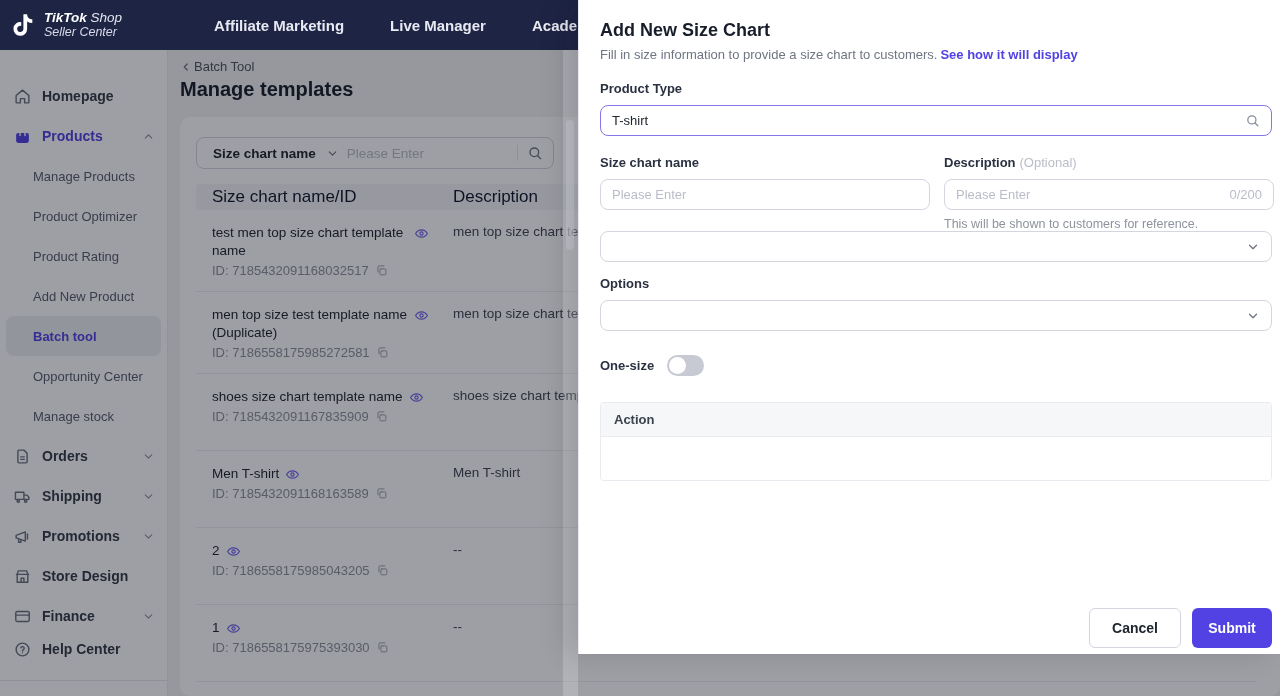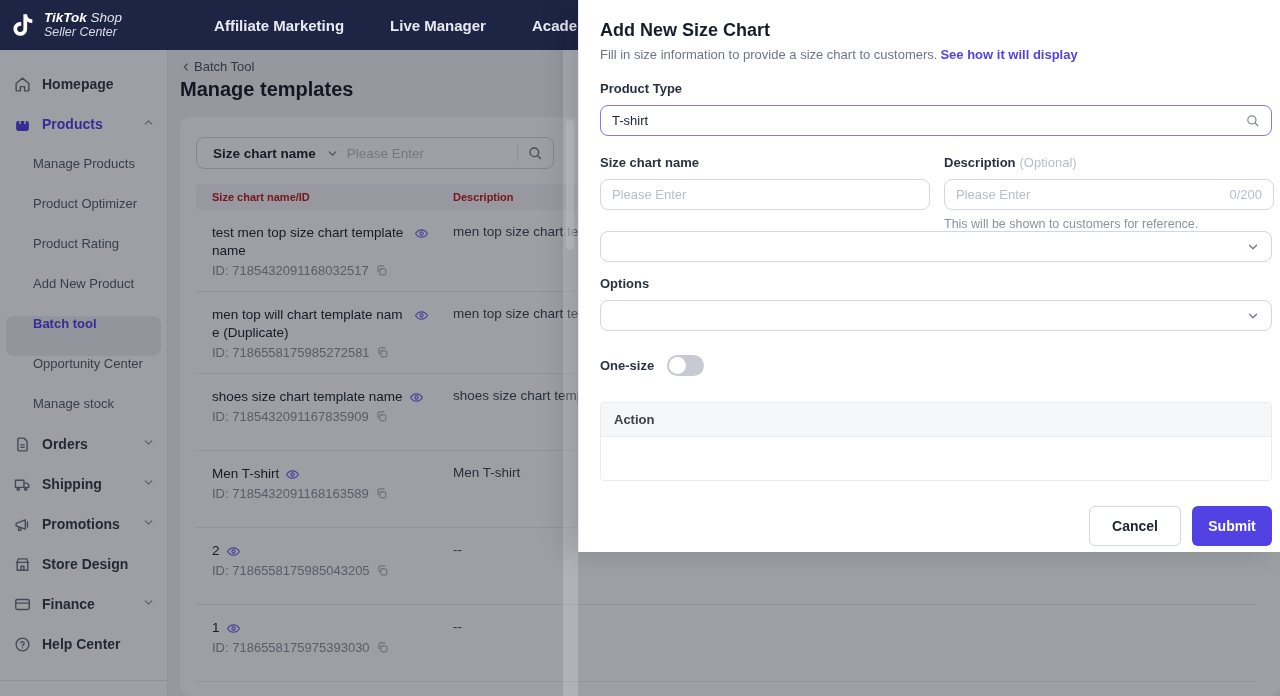--- a/index.html
+++ b/index.html
@@ -16,21 +16,21 @@
   .logo-line1 .lt { font-weight:400; color:#e4e6ef; }
   .logo-line2 { font-size:12.5px; color:#d7dae6; }
   .topnav nav { display:flex; gap:46px; margin-left:92px; }
   .nav-item { font-size:15px; font-weight:700; color:#e8eaf2; cursor:pointer; }
 
   
   .page { position:absolute; top:50px; left:0; right:0; bottom:0; display:flex; background:#f2f3f5; }
 
   
   .sidebar { width:168px; background:#fff; border-right:1px solid #e9eaee; padding-top:26px; flex-shrink:0; }
-  .sb-item { display:flex; height:40px; padding:0 12px 0 14px; font-size:14px; color:#333a46; cursor:pointer; }
+  .sb-item { display:flex; align-items:center; height:40px; padding:0 12px 0 14px; font-size:14px; color:#333a46; cursor:pointer; }
   .sb-item.top { font-weight:700; }
   .sb-item.top.active { color:#5242e4; }
   .sb-item.top.active .sb-icon { color:#5242e4; }
   .sb-icon { width:17px; height:17px; margin-right:11px; color:#6a7180; display:flex; }
   .sb-icon svg { width:17px; height:17px; }
   .sb-chevron { margin-left:auto; color:#8a90a0; display:flex; }
   .sb-chevron svg { width:13px; height:13px; }
   .sb-item.sub { padding-left:33px; font-size:13px; color:#565d6b; font-weight:400; }
   .sb-item.sub.selected { color:#5242e4; font-weight:700; background:#edeef2; border-radius:8px; margin:0 6px; padding-left:27px; }
   .sb-item.footer { height:26px; }
@@ -48,41 +48,41 @@
   .filter-chevron svg { width:13px; height:13px; }
   .search-input { border:none; outline:none; flex:1; font-size:13.5px; color:#20262f; font-family:inherit; background:transparent; min-width:0; }
   .search-input::placeholder { color:#b9bdc7; }
   .search-divider { width:1px; height:16px; background:#e4e6ea; margin-right:9px; }
   .search-glass { display:flex; color:#6f7582; }
   .search-glass svg { width:16px; height:16px; }
 
   .ttable { margin-top:15px; }
   .thead, .trow { display:grid; grid-template-columns:241px 1fr; }
   .thead { background:#f5f6f9; border-radius:4px; height:26px; align-items:center; }
-  .th { font-size:11px; font-weight:700; color:#b91c1c; padding-left:16px; }
+  .th { font-size:17px; font-weight:400; color:#0f172a; padding-left:16px; }
   .trow { border-bottom:1px solid #ebecf0; min-height:77px; }
   .cell { padding:13px 8px 13px 16px; }
   .name-wrap { display:inline-flex; align-items:flex-start; gap:6px; }
   .row-name { font-size:13.5px; line-height:18px; color:#20262f; max-width:200px; word-break:break-all; }
   .eye { display:flex; color:#6f5ff0; margin-top:2px; cursor:pointer; }
   .eye svg { width:15px; height:15px; stroke-width:1.8; }
   .row-id { margin-top:3px; font-size:13px; color:#8c919c; display:flex; align-items:center; gap:6px; }
   .copy { display:flex; color:#9aa0ab; cursor:pointer; }
   .copy svg { width:13px; height:13px; stroke-width:1.8; }
   .desc-cell { font-size:13.5px; color:#3f4550; line-height:18px; overflow:hidden; white-space:nowrap; }
 
   
   .scroll-strip { position:absolute; top:50px; bottom:0; left:563px; width:15px; background:rgba(244,245,248,0.22); z-index:4; }
   .scroll-thumb { position:absolute; top:70px; left:3px; width:8px; height:130px; border-radius:4px; background:rgba(200,203,212,0.55); }
 
   
   .overlay { position:absolute; top:50px; left:0; right:0; bottom:0; background:rgba(13,16,28,0.40); z-index:3; }
 
   
-  .drawer { position:absolute; top:0; left:578px; width:702px; height:552px; background:#fff; z-index:5;
+  .drawer { position:absolute; top:0; left:578px; width:702px; height:654px; background:#fff; z-index:5;
             box-shadow:-12px 0 26px rgba(13,16,30,0.14); border-left:1px solid #e8e9ee;
             display:flex; flex-direction:column; padding:20px 8px 6px 21px; }
   .drawer-title { font-size:18px; font-weight:700; color:#171d2a; }
   .drawer-sub { margin-top:6px; font-size:13px; color:#707583; }
   .drawer-sub a { color:#5242e4; font-weight:600; text-decoration:none; margin-left:3px; cursor:pointer; }
   .f-label { margin-top:19px; margin-bottom:9px; font-size:13px; font-weight:600; color:#2a3140; display:flex; align-items:center; gap:4px; }
   .f-label .optional { color:#b9bdc7; font-weight:400; }
   .text-input { height:31px; border:1px solid #d3d6de; border-radius:8px; display:flex; align-items:center; padding:0 11px; background:#fff; }
   .text-input.focused { border:1.5px solid #8577ec; }
   .text-input input { border:none; outline:none; flex:1; font-size:13px; color:#20262f; font-family:inherit; background:transparent; min-width:0; }
@@ -307,21 +307,21 @@
                         <path d="M5.5 14.5v-9a2 2 0 0 1 2-2h9"></path>
                       </svg>
                     </span>
        </div>
      </div>
      <div class="cell desc-cell">men top size chart templat</div>
               </div>
               <div class="trow">
                 <div class="cell">
        <div class="name-wrap">
-         <span class="row-name">men top will chart template name (Duplicate)</span>
+         <span class="row-name">men top size test template name (Duplicate)</span>
          <span class="eye">
                       <svg viewBox="0 0 24 24" fill="none" stroke="currentColor" stroke-width="2" stroke-linecap="round" stroke-linejoin="round">
                         <path d="M2.5 12S6 6.2 12 6.2 21.5 12 21.5 12 18 17.8 12 17.8 2.5 12 2.5 12Z"></path>
                         <circle cx="12" cy="12" r="2.6"></circle>
                       </svg>
                     </span>
        </div>
        <div class="row-id">
          <span>ID: 7186558175985272581</span>
          <span class="copy">

